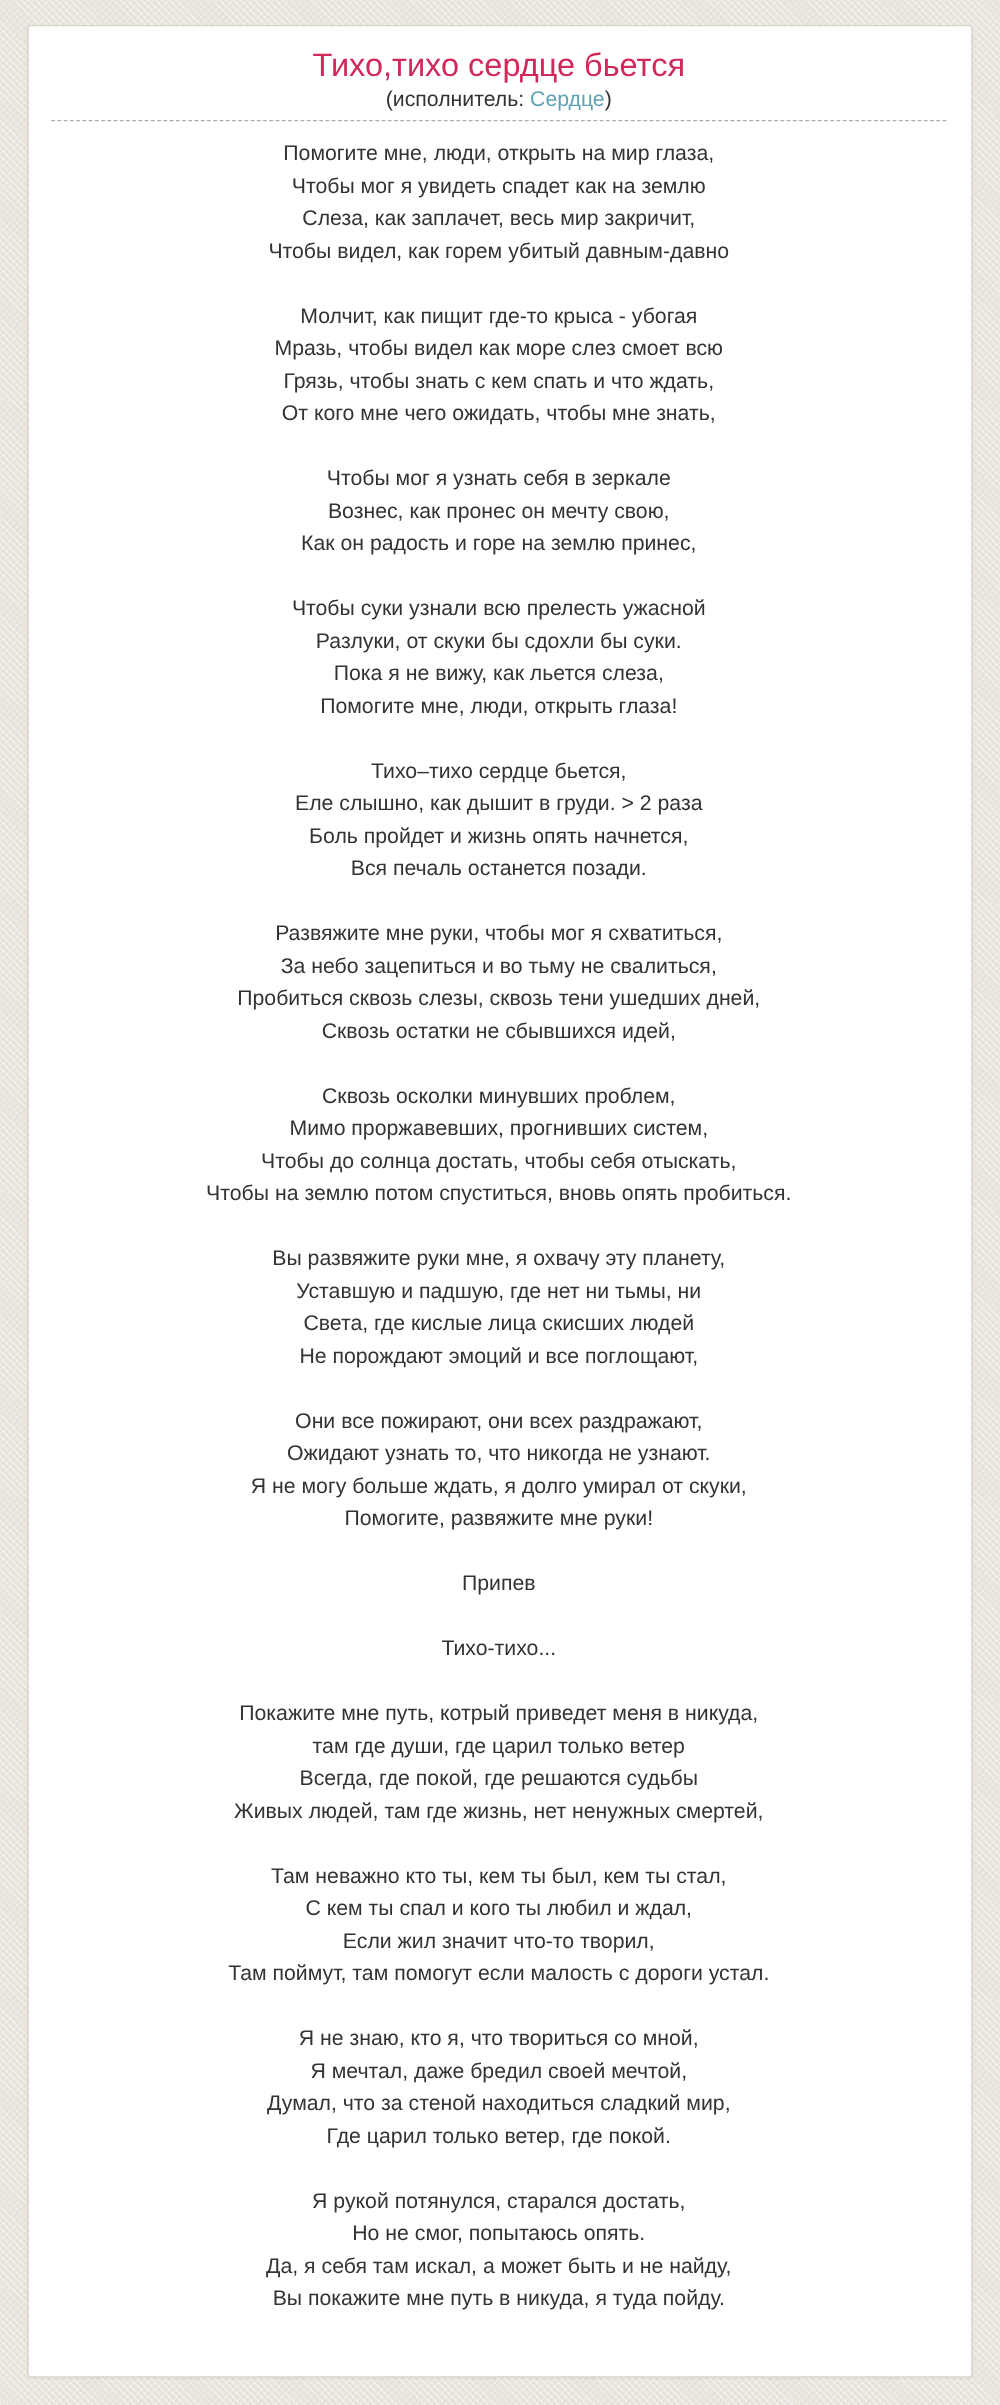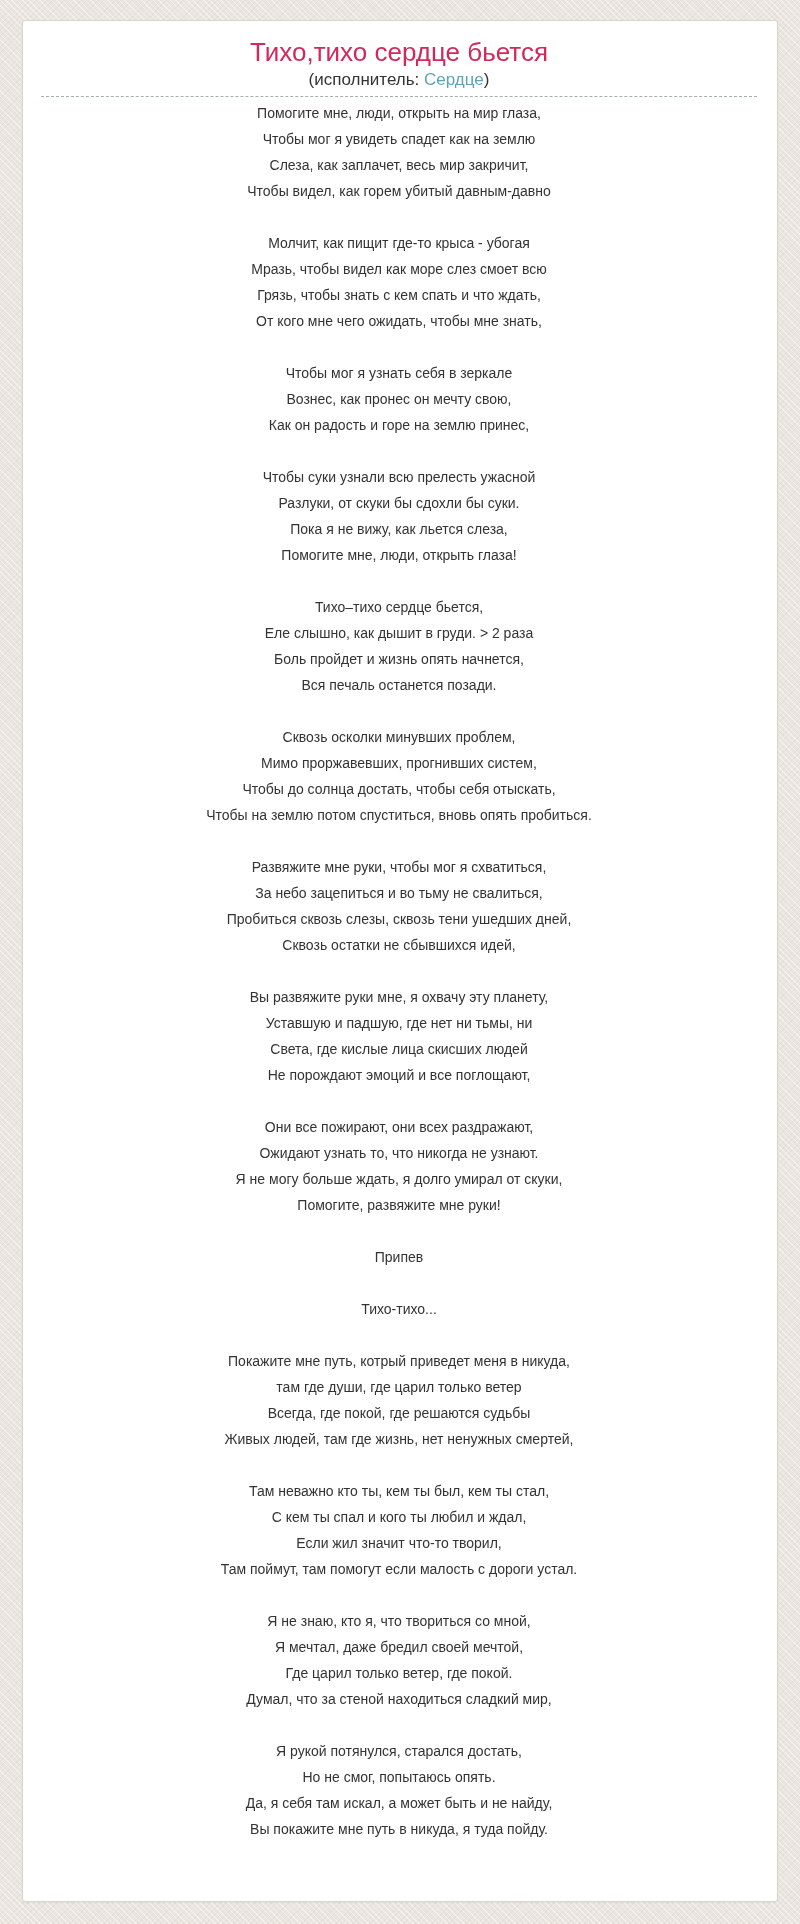--- a/index.html
+++ b/index.html
@@ -51,22 +51,22 @@
     color: var(--text_color);
     padding-bottom: 7px;
     border-bottom: 1px dashed var(--separator_color);
   }
   .artist-link {
     color: var(--link_color);
     text-decoration: none;
     cursor: pointer;
   }
   .lyrics {
-    margin-top: 3px;
-    font-size: 14px;
+    margin-top: 13px;
+    font-size: 17px;
     line-height: 26px;
     color: var(--text_color);
   }
   .stanza { margin-bottom: 26px; }
   .line { white-space: nowrap; }
 </style>
 </head>
 <body>
 
 <div class="card">
@@ -96,30 +96,30 @@
         <div class="line">Пока я не вижу, как льется слеза,</div>
         <div class="line">Помогите мне, люди, открыть глаза!</div>
       </div>
       <div class="stanza">
         <div class="line">Тихо–тихо сердце бьется,</div>
         <div class="line">Еле слышно, как дышит в груди. &gt; 2 раза</div>
         <div class="line">Боль пройдет и жизнь опять начнется,</div>
         <div class="line">Вся печаль останется позади.</div>
       </div>
       <div class="stanza">
+        <div class="line">Развяжите мне руки, чтобы мог я схватиться,</div>
+        <div class="line">За небо зацепиться и во тьму не свалиться,</div>
+        <div class="line">Пробиться сквозь слезы, сквозь тени ушедших дней,</div>
+        <div class="line">Сквозь остатки не сбывшихся идей,</div>
+      </div>
+      <div class="stanza">
         <div class="line">Сквозь осколки минувших проблем,</div>
         <div class="line">Мимо проржавевших, прогнивших систем,</div>
         <div class="line">Чтобы до солнца достать, чтобы себя отыскать,</div>
         <div class="line">Чтобы на землю потом спуститься, вновь опять пробиться.</div>
-      </div>
-      <div class="stanza">
-        <div class="line">Развяжите мне руки, чтобы мог я схватиться,</div>
-        <div class="line">За небо зацепиться и во тьму не свалиться,</div>
-        <div class="line">Пробиться сквозь слезы, сквозь тени ушедших дней,</div>
-        <div class="line">Сквозь остатки не сбывшихся идей,</div>
       </div>
       <div class="stanza">
         <div class="line">Вы развяжите руки мне, я охвачу эту планету,</div>
         <div class="line">Уставшую и падшую, где нет ни тьмы, ни</div>
         <div class="line">Света, где кислые лица скисших людей</div>
         <div class="line">Не порождают эмоций и все поглощают,</div>
       </div>
       <div class="stanza">
         <div class="line">Они все пожирают, они всех раздражают,</div>
         <div class="line">Ожидают узнать то, что никогда не узнают.</div>
@@ -140,22 +140,22 @@
       </div>
       <div class="stanza">
         <div class="line">Там неважно кто ты, кем ты был, кем ты стал,</div>
         <div class="line">С кем ты спал и кого ты любил и ждал,</div>
         <div class="line">Если жил значит что-то творил,</div>
         <div class="line">Там поймут, там помогут если малость с дороги устал.</div>
       </div>
       <div class="stanza">
         <div class="line">Я не знаю, кто я, что твориться со мной,</div>
         <div class="line">Я мечтал, даже бредил своей мечтой,</div>
+        <div class="line">Думал, что за стеной находиться сладкий мир,</div>
         <div class="line">Где царил только ветер, где покой.</div>
-        <div class="line">Думал, что за стеной находиться сладкий мир,</div>
       </div>
       <div class="stanza">
         <div class="line">Я рукой потянулся, старался достать,</div>
         <div class="line">Но не смог, попытаюсь опять.</div>
         <div class="line">Да, я себя там искал, а может быть и не найду,</div>
         <div class="line">Вы покажите мне путь в никуда, я туда пойду.</div>
       </div>
     </div>
 </div>
 

